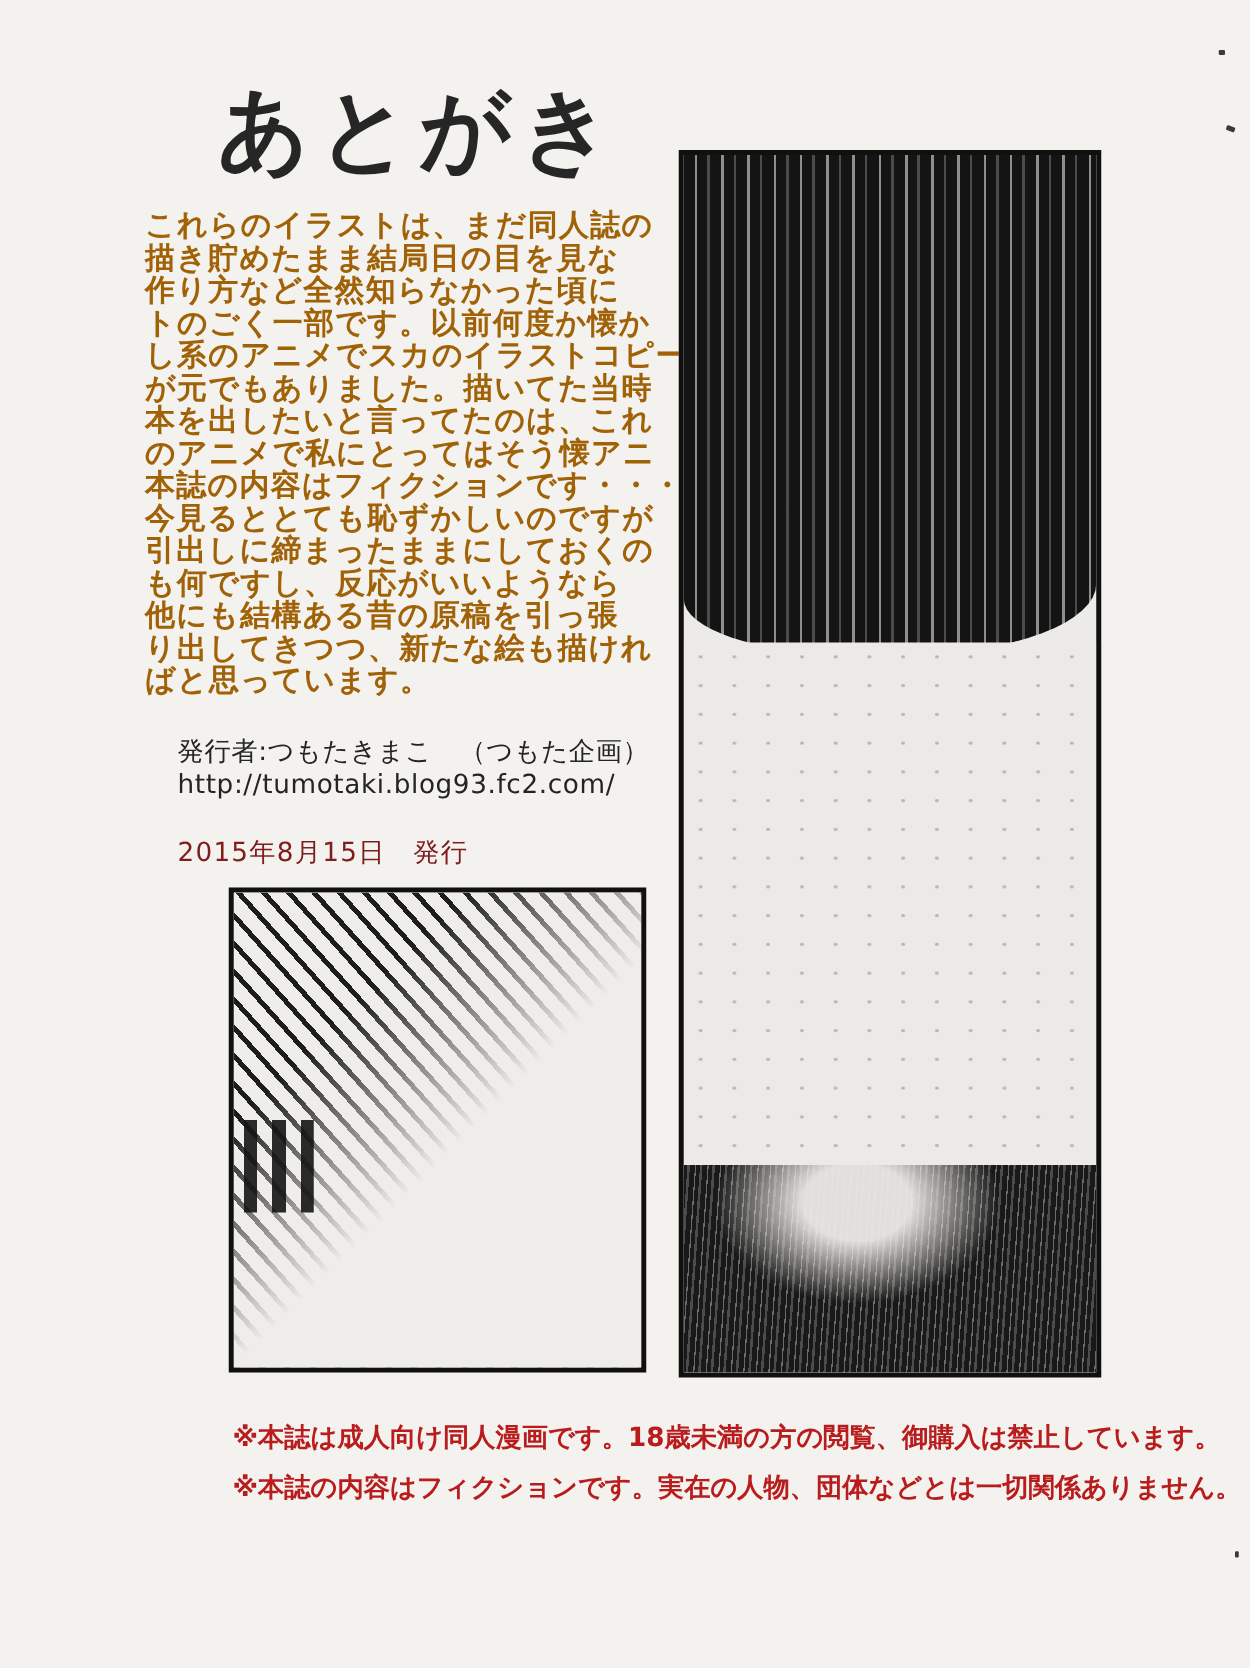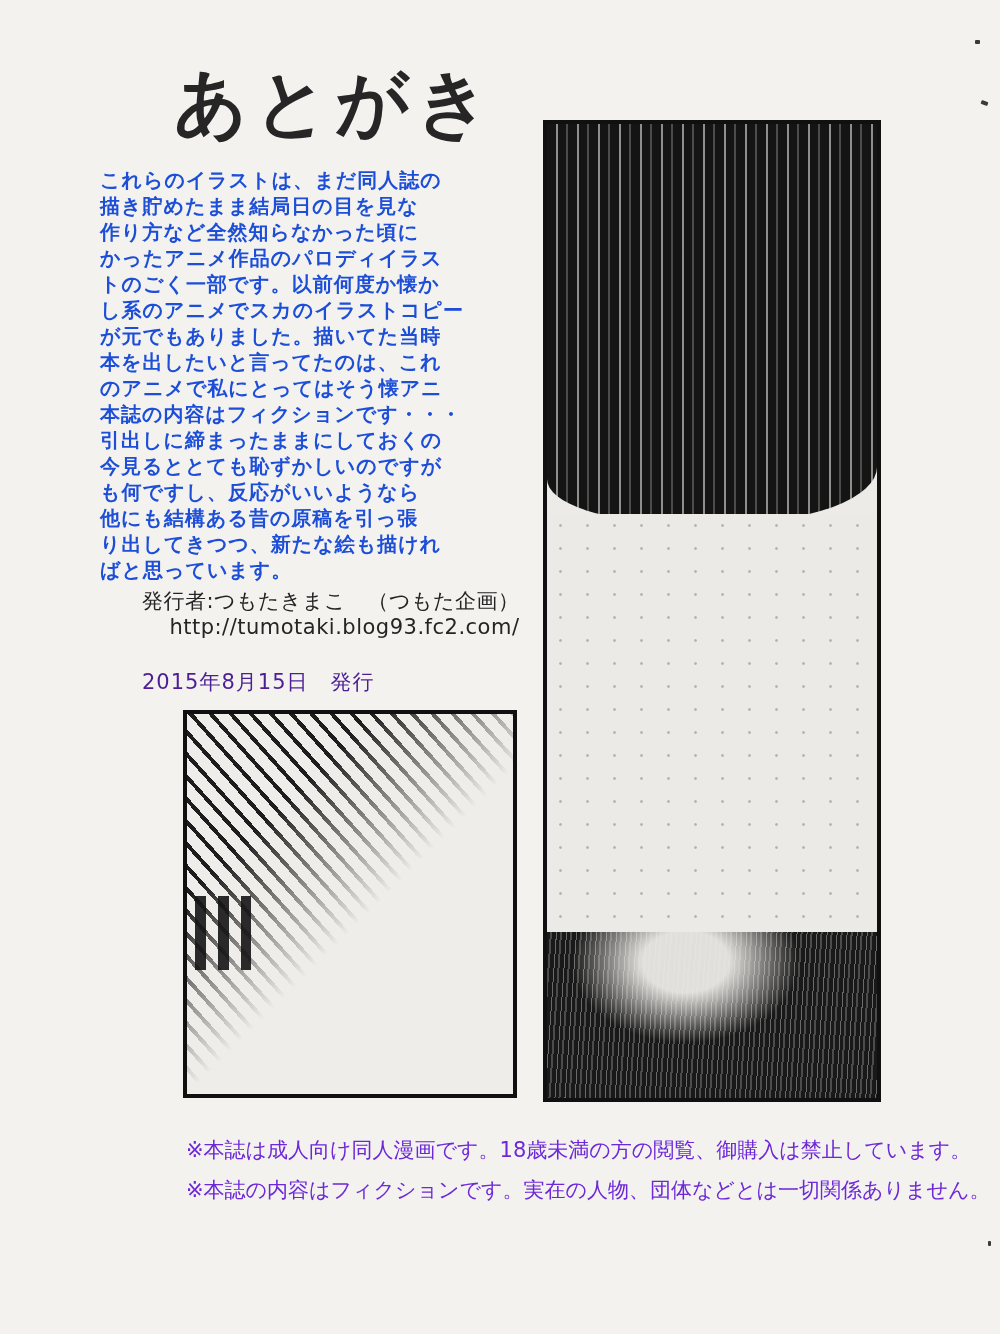--- a/index.html
+++ b/index.html
@@ -18,33 +18,33 @@
   .page{position:relative;width:1000px;height:1334px;background:var(--paper);margin-left:12px;}
 
   .title{
     position:absolute;left:162px;top:64px;margin:0;
     font-size:72px;line-height:1.1;font-weight:bold;
     letter-spacing:7px;color:#262626;
     transform:scaleY(1.02);
   }
 
   .body-text{
-    position:absolute;left:88px;top:167px;width:436px;
-    font-size:20px;line-height:26px;font-weight:bold;
-    letter-spacing:1px;color:#1d4ed8;white-space:nowrap;
+    position:absolute;left:104px;top:167px;width:436px;
+    font-size:24px;line-height:26px;font-weight:bold;
+    letter-spacing:1px;color:#a16207;white-space:nowrap;
   }
 
   .colophon{
     position:absolute;left:130px;top:588px;
     font-size:21px;line-height:26px;font-weight:normal;
-    letter-spacing:0.5px;color:#242424;white-space:nowrap;text-align:right;
+    letter-spacing:0.5px;color:#242424;white-space:nowrap;
   }
   .pub-date{
     position:absolute;left:130px;top:668px;
-    font-size:21px;font-weight:normal;letter-spacing:1px;color:#4c1d95;
+    font-size:21px;font-weight:normal;letter-spacing:1px;color:#7f1d1d;
     white-space:nowrap;
   }
 
   
   .panel{
     position:absolute;border:4px solid var(--panel-border);
     background:#edebe7;overflow:hidden;box-sizing:border-box;
   }
   .panel-main{left:531px;top:120px;width:338px;height:982px;}
   .panel-secondary{left:171px;top:710px;width:334px;height:388px;}
@@ -78,51 +78,50 @@
       repeating-linear-gradient(48deg,#1d1d1d 0 4px, rgba(0,0,0,0) 4px 15px);
   }
   .ps-bars{
     position:absolute;left:8px;top:182px;width:56px;height:74px;
     background:repeating-linear-gradient(90deg,#141414 0 11px, rgba(0,0,0,0) 11px 23px);
     opacity:.9;
   }
 
   .notice{
     position:absolute;left:174px;
-    font-size:21px;font-weight:normal;letter-spacing:0;
-    color:#6d28d9;white-space:nowrap;
+    font-size:21px;font-weight:bold;letter-spacing:0;
+    color:#b91c1c;white-space:nowrap;
   }
   .notice-1{top:1136px;}
   .notice-2{top:1176px;text-align:center;}
 
   .speck{position:absolute;background:#3a3a3a;border-radius:1px;}
   .speck-1{left:963px;top:40px;width:5px;height:4px;}
   .speck-2{left:969px;top:101px;width:7px;height:4px;transform:rotate(20deg);}
   .speck-3{left:976px;top:1241px;width:3px;height:5px;}
 </style>
 </head>
 <body>
 
 <div class="page">
 
   <h1 class="title">あとがき</h1>
 
   <div class="body-text">
     <div>これらのイラストは、まだ同人誌の</div>
     <div>描き貯めたまま結局日の目を見な</div>
     <div>作り方など全然知らなかった頃に</div>
-    <div>かったアニメ作品のパロディイラス</div>
     <div>トのごく一部です。以前何度か懐か</div>
     <div>し系のアニメでスカのイラストコピー</div>
     <div>が元でもありました。描いてた当時</div>
     <div>本を出したいと言ってたのは、これ</div>
     <div>のアニメで私にとってはそう懐アニ</div>
     <div>本誌の内容はフィクションです・・・</div>
+    <div>今見るととても恥ずかしいのですが</div>
     <div>引出しに締まったままにしておくの</div>
-    <div>今見るととても恥ずかしいのですが</div>
     <div>も何ですし、反応がいいようなら</div>
     <div>他にも結構ある昔の原稿を引っ張</div>
     <div>り出してきつつ、新たな絵も描けれ</div>
     <div>ばと思っています。</div>
   </div>
 
   <div class="colophon">
     <div>発行者:つもたきまこ　（つもた企画）</div>
     <div>http://tumotaki.blog93.fc2.com/</div>
   </div>

